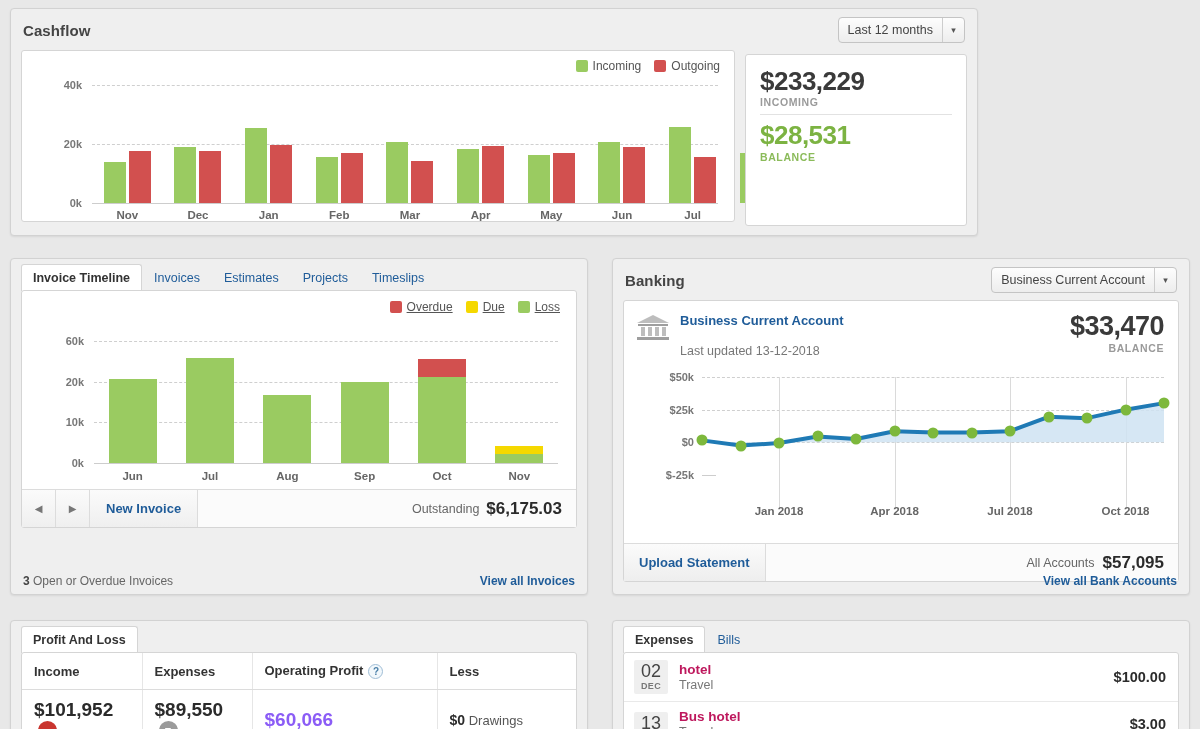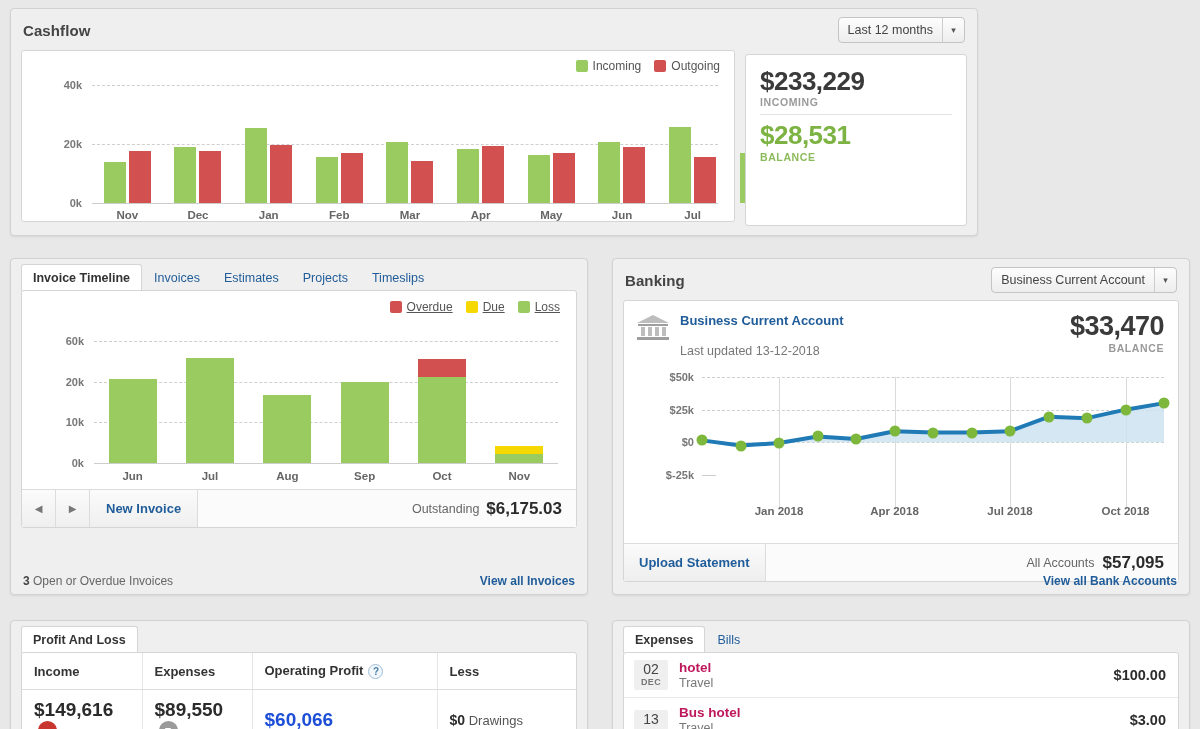--- a/index.html
+++ b/index.html
@@ -174,21 +174,21 @@
   .pnl-table { width: 100%; border-collapse: collapse; }
   .pnl-table th {
     text-align: left; font-size: 13px; font-weight: bold; color: #333;
     padding: 10px 12px; border-bottom: 1px solid #dcdcdc; border-right: 1px solid #e6e6e6;
     white-space: nowrap;
   }
   .pnl-table th:last-child { border-right: none; }
   .pnl-table td { padding: 9px 12px; border-right: 1px solid #e6e6e6; vertical-align: middle;}
   .pnl-table td:last-child { border-right: none; }
   .amtbig { font-size: 19px; font-weight: bold; color: #2b2b2b; white-space: nowrap;}
-  .amtbig.green { color: #1d4ed8; }
+  .amtbig.green { color: #8b5cf6; }
   .op { display: inline-flex; align-items: center; justify-content: center;
         width: 19px; height: 19px; border-radius: 50%; color: #fff;
         font-size: 14px; font-weight: bold; line-height: 1; vertical-align: middle; margin-left: 4px;}
   .op.minus { background: #c9352f; }
   .op.eq { background: #9b9b9b; font-size: 11px; }
   .help {
     display: inline-flex; align-items: center; justify-content: center;
     width: 15px; height: 15px; border-radius: 50%;
     border: 1px solid #9fbdd6; color: #4a7fa8; background: #f2f8fc;
     font-size: 10px; font-weight: bold; margin-left: 5px; cursor: pointer;
@@ -196,21 +196,21 @@
   .lesscell { font-size: 13px; color: #555; white-space: nowrap;}
   .lesscell b { color: #2b2b2b; font-size: 14px;}
 
   
   #expenses { position: absolute; left: 612px; top: 620px; width: 578px; height: 140px; }
   #expenses .panel-body { margin-top: 0; height: 120px; overflow: hidden; padding: 0;}
   .exp-row { display: flex; align-items: center; padding: 7px 12px 7px 10px;
              border-bottom: 1px solid #e9e9e9; }
   .exp-date { width: 34px; text-align: center; background: #efefef; border-radius: 2px;
               padding: 2px 0 3px 0; margin-right: 11px; flex: none;}
-  .exp-date .d { font-size: 14px; color: #444; line-height: 1.05; }
+  .exp-date .d { font-size: 18px; color: #444; line-height: 1.05; }
   .exp-date .m { font-size: 9px; color: #777; font-weight: bold; letter-spacing: .3px; }
   .exp-info .t { font-size: 13.5px; font-weight: bold; color: #be185d; cursor: pointer;}
   .exp-info .c { font-size: 12.5px; color: #777; margin-top: 1px; }
   .exp-amt { margin-left: auto; font-size: 14.5px; font-weight: bold; color: #2b2b2b; }
 </style>
 </head>
 <body>
 
 <div class="page">
 
@@ -488,21 +488,21 @@
             <th style="width:110px;">Expenses</th>
             <th style="width:185px;">
               <span>Operating Profit</span><span class="help">?</span>
             </th>
             <th>Less</th>
           </tr>
         </thead>
         <tbody>
           <tr>
             <td>
-              <span class="amtbig">$149,616</span><span class="op minus">−</span>
+              <span class="amtbig">$101,952</span><span class="op minus">−</span>
             </td>
             <td>
               <span class="amtbig">$89,550</span><span class="op eq">=</span>
             </td>
             <td>
               <span class="amtbig green">$60,066</span>
             </td>
             <td class="lesscell">
               <b>$0</b>
               <span>Drawings</span>

